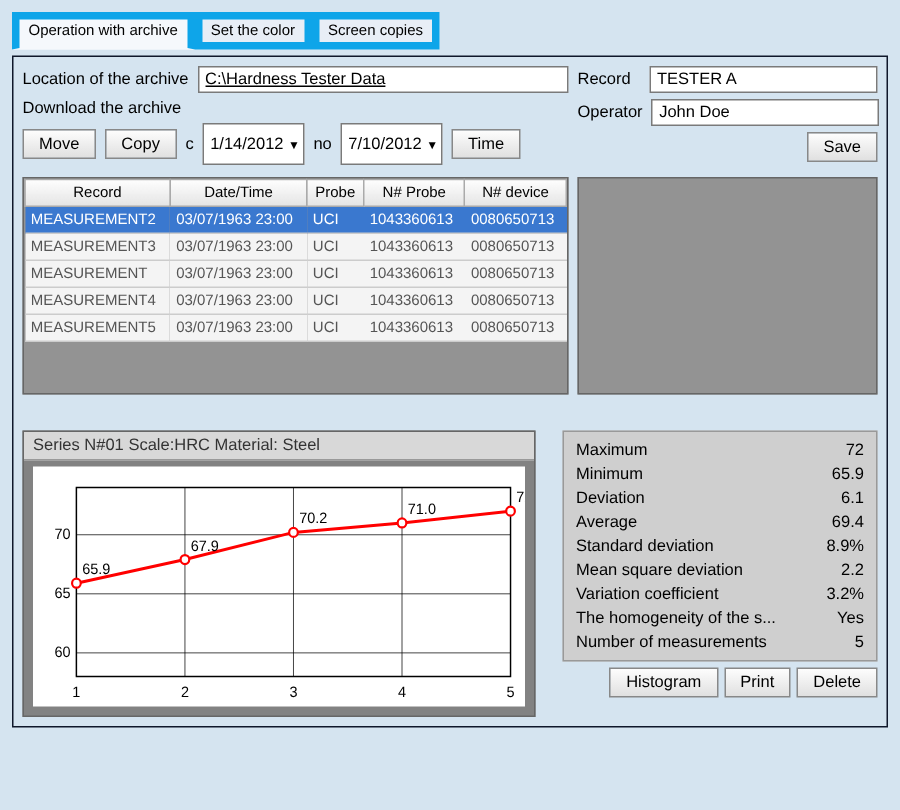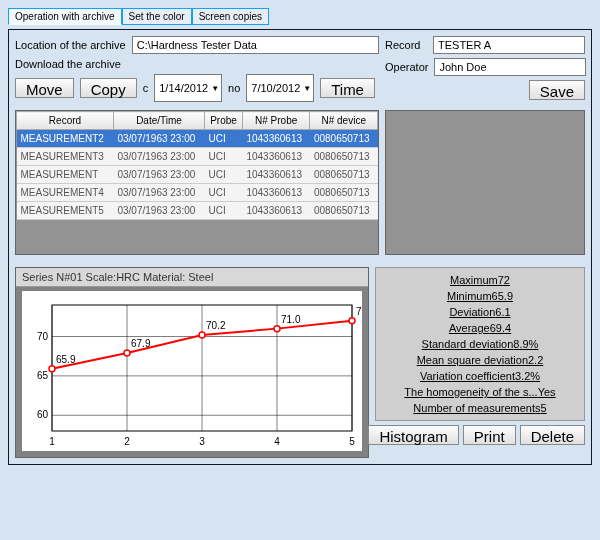--- a/index.html
+++ b/index.html
@@ -1,40 +1,40 @@
 <!DOCTYPE html>
 <html><head>
 <meta charset="utf-8">
 <style>
   * { box-sizing: border-box; margin: 0; padding: 0; font-family: Tahoma, Arial, sans-serif; font-size: 11px; }
   body { background: #d5e4f0; width: 600px; height: 540px; overflow: hidden; position: relative; }
   .page { padding: 8px; }
   .tabs { display: flex; gap: 0; margin-bottom: 4px; }
-  .tab { background: #e8eef6; border: 1px solid #0ea5e9; padding: 2px 6px; cursor: pointer; font-size: 10px; }
+  .tab { background: #e8eef6; border: 5px solid #0ea5e9; padding: 2px 6px; cursor: pointer; font-size: 10px; }
   .tab.active { background: #f5f8fc; border-bottom: 1px solid #f5f8fc; }
   .panel { background: #d5e4f0; border: 1px solid #0f172a; padding: 6px; }
   .row { display: flex; align-items: center; gap: 6px; margin-bottom: 4px; }
   .label { font-size: 11px; color: #000; }
   .textfield { background: #fff; border: 1px solid #7a7a7a; padding: 2px 4px; height: 18px; font-size: 11px; }
-  .btn { background: linear-gradient(#fdfdfd,#e0e0e0); border: 1px solid #888; padding: 2px 10px; font-size: 15px; cursor: pointer; height: 20px; }
+  .btn { background: linear-gradient(#fdfdfd,#e0e0e0); border: 1px solid #888; padding: 2px 10px; font-size: 11px; cursor: pointer; height: 20px; }
   .upper { display: flex; gap: 6px; }
   .leftcol { flex: 1; }
   .rightcol { width: 200px; }
   .grid { background: #939393; border: 1px solid #666; height: 145px; overflow: hidden; }
   table { border-collapse: collapse; width: 100%; }
   th { background: linear-gradient(#fdfdfd,#e4e4e4); border: 1px solid #aaa; padding: 3px 4px; font-size: 10px; text-align: center; font-weight: normal; }
   td { background: #f4f4f4; border-bottom: 1px solid #ccc; padding: 3px 4px; font-size: 10px; color: #555; }
   tr.sel td { background: #3a78cf; color: #fff; }
   .graypanel { background: #939393; border: 1px solid #666; height: 145px; }
-  .chartarea { display: flex; gap: 6px; margin-top: 12px; }
+  .chartarea { display: flex; gap: 18px; margin-top: 24px; }
   .chartbox { background: #828282; border: 1px solid #666; padding: 6px; flex: 1; }
   .charttitle { background: #d8d8d8; padding: 3px 6px; font-size: 11px; color: #333; margin: -6px -6px 4px -6px; border-bottom: 1px solid #999; }
   .chartcanvas { background: #fff; height: 160px; position: relative; }
   .statsbox { width: 210px; background: #cfcfcf; border: 1px solid #999; padding: 4px; }
-  .statrow { display: flex; justify-content: center; padding: 2px 4px; font-size: 11px; text-decoration: underline; }
+  .statrow { display: flex; justify-content: space-between; padding: 2px 4px; font-size: 11px; }
   .statrow .k { color: #000; }
   .statrow .v { color: #000; font-weight: normal; }
   .btnrow { display: flex; justify-content: flex-end; gap: 4px; margin-top: 4px; }
   svg text { font: 10px Tahoma,Arial,sans-serif; fill: #000; }
   .savewrap { display:flex; justify-content:flex-end; margin-bottom:4px; }
   .dropbtn { display:inline-flex; align-items:center; background:#fff; border:1px solid #7a7a7a; height:28px; padding:0 2px 0 4px; font-size:10px; }
   .dropbtn .caret { margin-left:3px; font-size:8px; }
 </style>
 </head>
 <body>
@@ -44,21 +44,21 @@
     <div class="tab active">Operation with archive</div>
     <div class="tab">Set the color</div>
     <div class="tab">Screen copies</div>
   </div>
 
   <div class="panel">
     <div class="upper">
       <div class="leftcol">
         <div class="row">
           <span class="label">Location of the archive</span>
-          <input class="textfield" style="flex: 1 1 0%;" value="C:\Hardness Tester Data">
+          <input class="textfield" style="flex: 1 1 0%; text-decoration: underline;" value="C:\Hardness Tester Data">
         </div>
         <div class="row">
           <span class="label">Download the archive</span>
         </div>
         <div class="row">
           <button class="btn">Move</button>
           <button class="btn">Copy</button>
           <span class="label">с</span>
           <span class="dropbtn">
               <span>1/14/2012</span>

